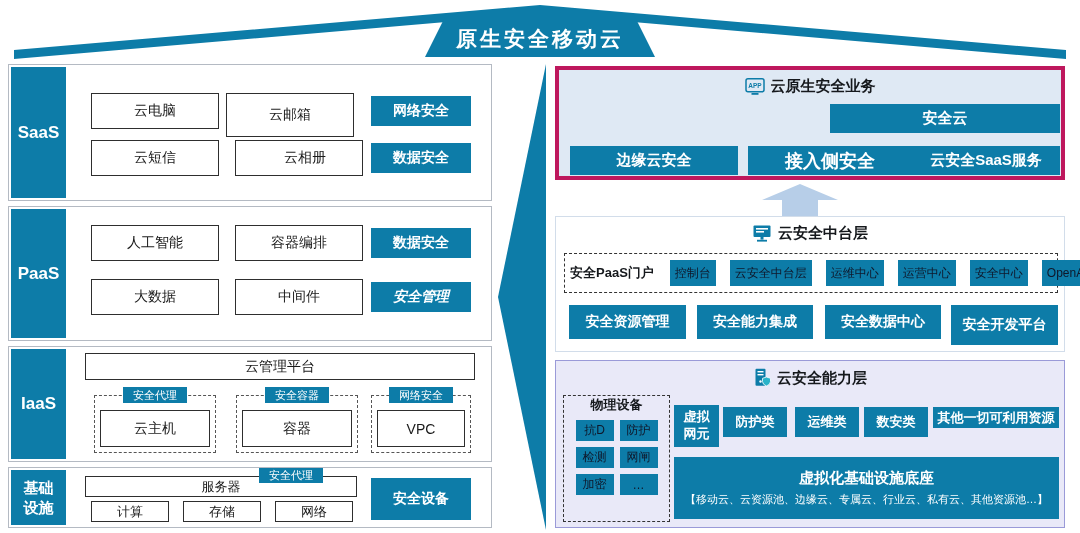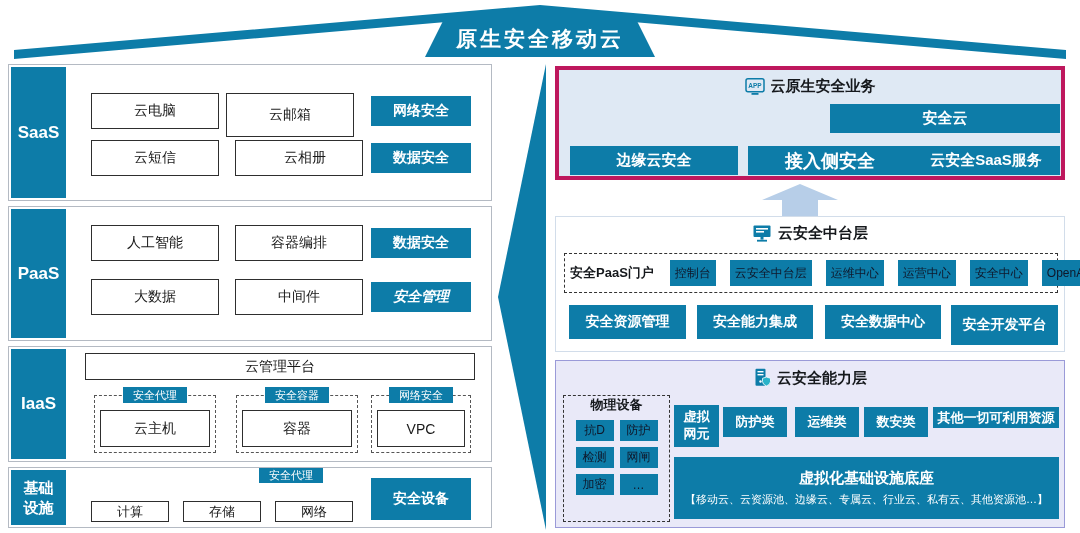--- a/index.html
+++ b/index.html
@@ -90,20 +90,21 @@
       <div class="tag">网络安全</div>
       <div class="gbox">VPC</div>
     </div>
   </div>
 
   <div class="layer" style="top:467px;height:61px;">
     <div class="layer-label" style="font-size:15px;">
       <span class="wrap2">基础设施</span>
     </div>
     <div class="tag-abs" style="left:250px;top:0;">安全代理</div>
+    <div class="wbox" style="left:76px;top:8px;width:272px;height:21px;font-size:13px;">服务器</div>
     <div class="wbox" style="left:82px;top:33px;width:78px;height:21px;font-size:13px;">计算</div>
     <div class="wbox" style="left:174px;top:33px;width:78px;height:21px;font-size:13px;">存储</div>
     <div class="wbox" style="left:266px;top:33px;width:78px;height:21px;font-size:13px;">网络</div>
     <div class="tbox" style="left:362px;top:10px;width:100px;height:42px;">安全设备</div>
   </div>
 
   <svg class="arrow-svg" style="left:496px;top:62px;" width="52" height="470" viewBox="0 0 52 470">
     <polygon points="50,2 2,235 50,468" fill="#0d7ca8"></polygon>
   </svg>
 

